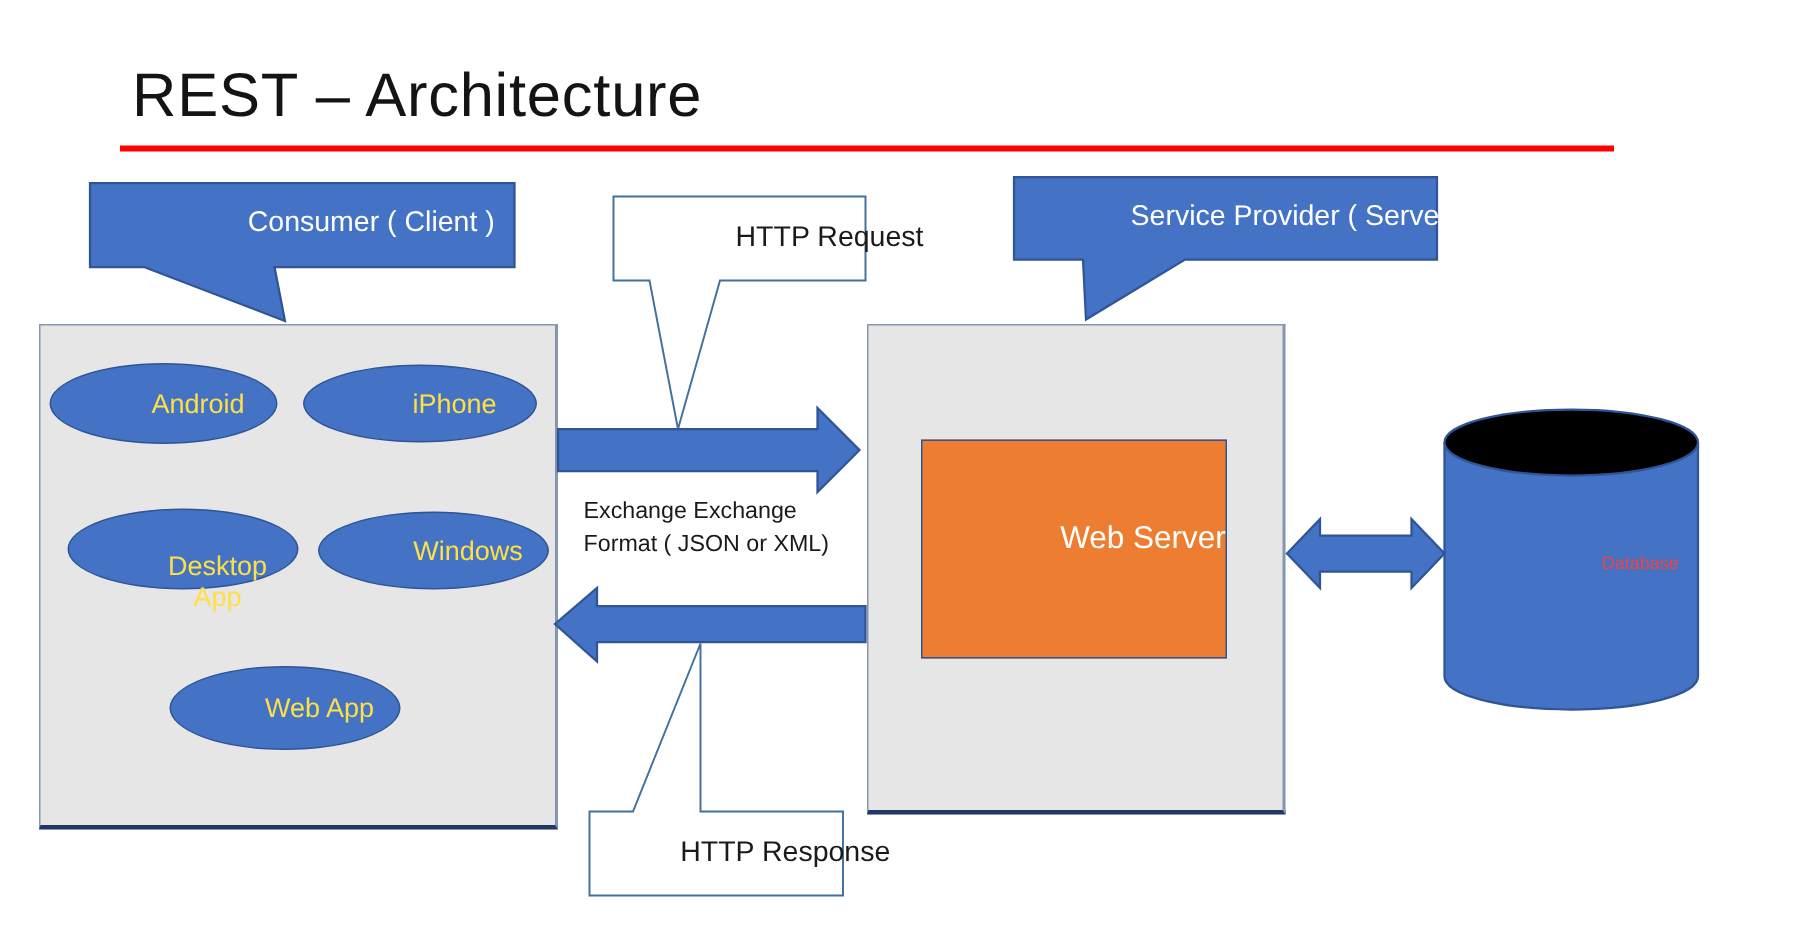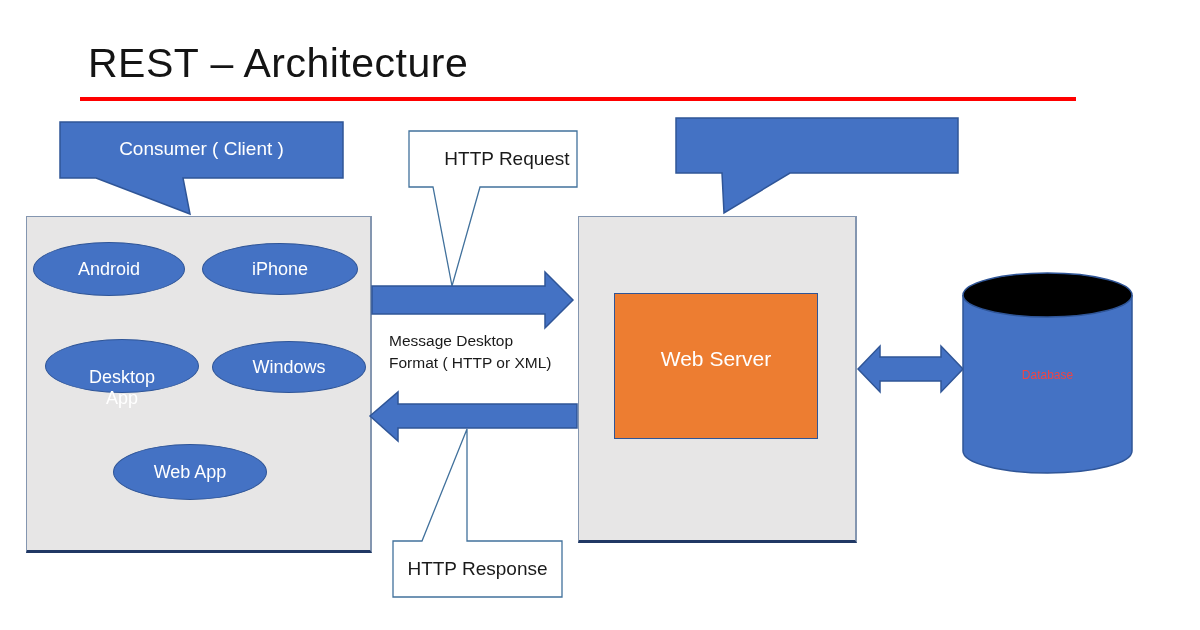--- a/index.html
+++ b/index.html
@@ -24,28 +24,28 @@
   .consumer-box{left:26px;top:216px;width:346px;height:337px;z-index:1;}
   .server-box{left:578px;top:216px;width:279px;height:327px;z-index:1;}
   
   .svg-layer{left:0;top:0;z-index:2;pointer-events:none;}
   .shape-blue{fill:var(--blue);stroke:var(--blue-dark);stroke-width:1.5;}
   .shape-white{fill:#fff;stroke:var(--callout-border);stroke-width:1.3;}
   .cyl-body{fill:var(--blue);stroke:var(--blue-dark);stroke-width:1.5;}
   .cyl-top{fill:var(--cyl-top);stroke:var(--blue-dark);stroke-width:1.5;}
   
   .z3{z-index:3;}
-  .center{display:flex;align-items:center;justify-content:center;text-align:center;}
+  .center{display:flex;align-items:center;justify-content:center;text-align:center;padding-left:46px;}
   .white-txt{color:#fff;}
   .blk-txt{color:#1a1a1a;}
   .callout-label{font-size:19px;}
   .tag-label{font-size:19px;}
   .ellipse{
     background:var(--blue);border:1.5px solid var(--blue-dark);border-radius:50%;
-    box-sizing:border-box;color:#ffffff;font-size:18px;line-height:1.15;z-index:3;
+    box-sizing:border-box;color:#fde047;font-size:18px;line-height:1.15;z-index:3;
   }
   .el-android{left:33px;top:242px;width:152px;height:54px;}
   .el-iphone{left:202px;top:243px;width:156px;height:52px;}
   .el-desktop{left:45px;top:339px;width:154px;height:54px;}
   .el-desktop .wrap{width:80px;margin-top:44px;}
   .el-windows{left:212px;top:341px;width:154px;height:52px;}
   .el-webapp{left:113px;top:444px;width:154px;height:56px;}
   .orange-box{
     left:614px;top:293px;width:204px;height:146px;box-sizing:border-box;
     background:var(--orange);border:1.5px solid var(--blue-dark);z-index:3;
@@ -89,26 +89,27 @@
 
     <polygon class="shape-blue" points="577,404 398,404 398,392 370,416 398,441 398,428 577,428"></polygon>
 
     <polygon class="shape-blue" points="858,369 880,346 880,357 941,357 941,346 963,369 941,392 941,381 880,381 880,392"></polygon>
 
     <path class="cyl-body" d="M963,295 L963,451 A84.5,22 0 0 0 1132,451 L1132,295"></path>
     <ellipse class="cyl-top" cx="1047.5" cy="295" rx="84.5" ry="22"></ellipse>
   </svg>
 
   <div class="abs z3 center white-txt callout-label lbl-consumer">Consumer ( Client )</div>
+  <div class="abs z3 center white-txt callout-label lbl-provider">Service Provider ( Server)</div>
   <div class="abs z3 center blk-txt tag-label lbl-http-request">HTTP Request</div>
   <div class="abs z3 center blk-txt tag-label lbl-http-response">HTTP Response</div>
 
   <div class="abs z3 msg-exchange">
-    <div>Message Desktop</div>
-    <div>Format ( HTTP or XML)</div>
+    <div>Exchange Exchange</div>
+    <div>Format ( JSON or XML)</div>
   </div>
 
   <div class="abs center ellipse el-android">
     <span class="wrap">Android</span>
   </div>
   <div class="abs center ellipse el-iphone">
     <span class="wrap">iPhone</span>
   </div>
   <div class="abs center ellipse el-desktop">
     <span class="wrap">Desktop App</span>

